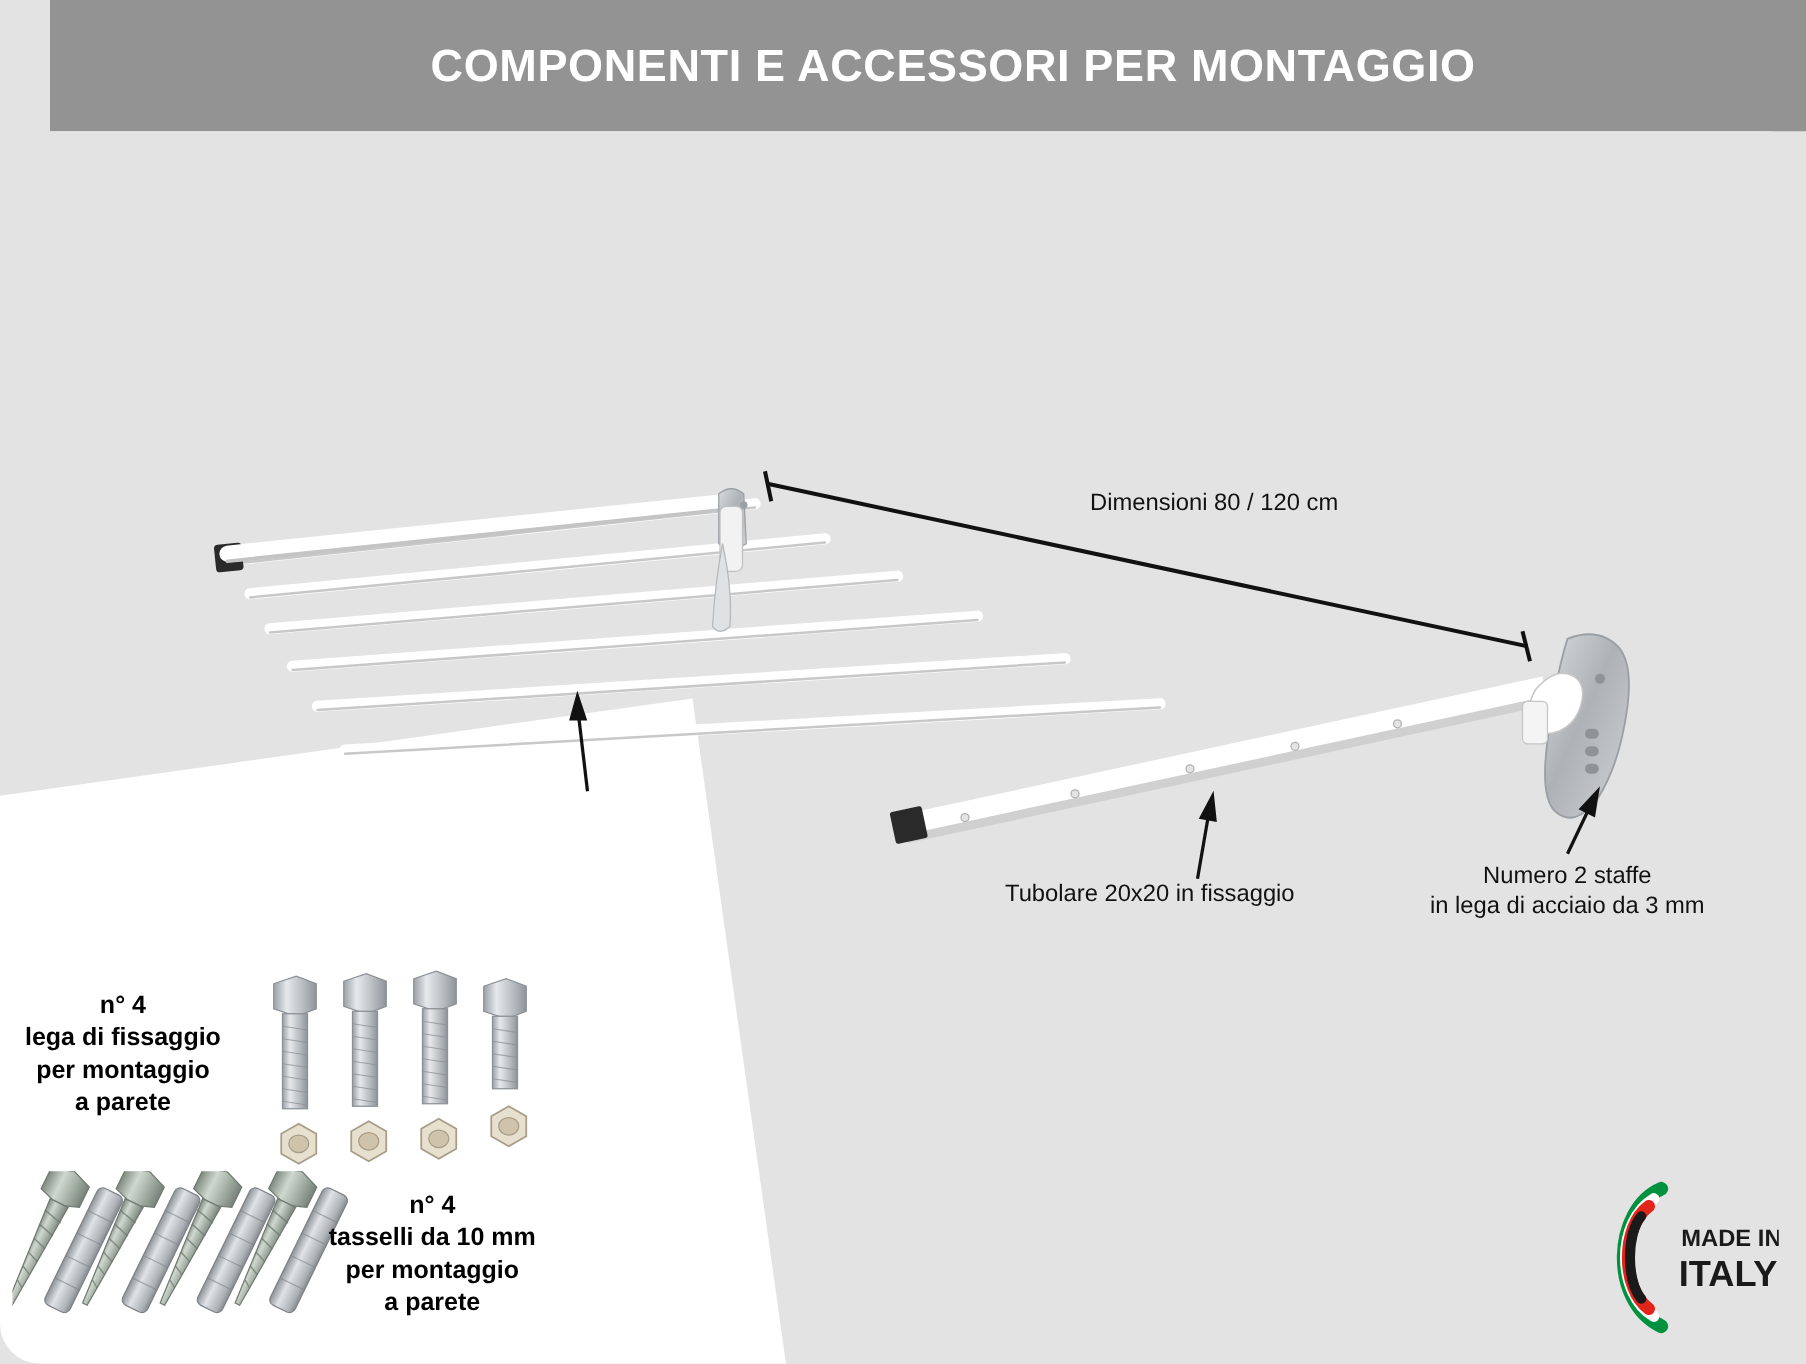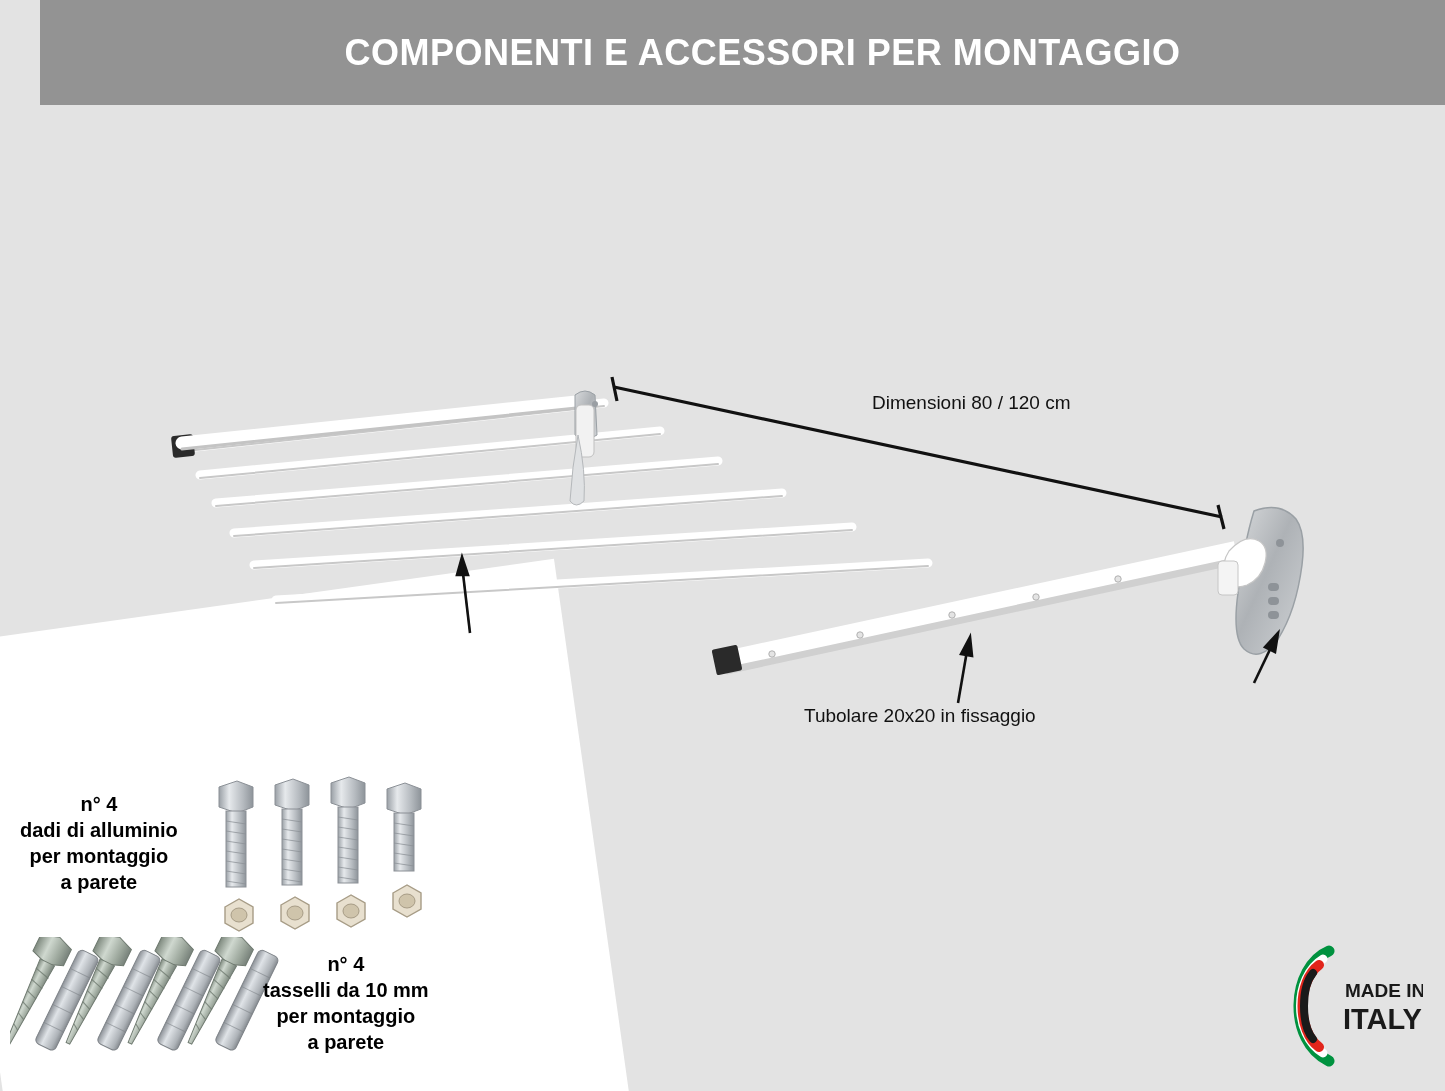--- a/index.html
+++ b/index.html
@@ -21,20 +21,21 @@
     font-size:36px;
     font-weight:bold;
     letter-spacing:0.5px;
     text-align:center;
   }
   
   .stage{
     position:absolute;left:0;top:105px;width:1445px;height:986px;
     background:#e3e3e3;
     overflow:hidden;
+    border-radius:32px;
   }
   
   .paper{
     position:absolute;
     left:-60px;top:540px;
     width:620px;height:560px;
     background:#ffffff;
     transform:rotate(-8deg);
     transform-origin:left top;
     box-shadow:0 0 0 0 rgba(0,0,0,0);
@@ -215,20 +216,24 @@
       <line x1="958" y1="598" x2="968" y2="540"></line>
       <polygon points="970,532 961,549 972,551"></polygon>
 
       <line x1="1254" y1="578" x2="1274" y2="536"></line>
       <polygon points="1278,528 1265,542 1275,547"></polygon>
     </g>
   </svg>
 
   <div class="lbl lbl-dim">Dimensioni 80 / 120 cm</div>
   <div class="lbl lbl-tubolare">Tubolare 20x20 in fissaggio</div>
+  <div class="lbl lbl-staffe">
+    <span>Numero 2 staffe</span><br>
+    <span>in lega di acciaio da 3 mm</span>
+  </div>
 
   <svg style="position:absolute;left:205px;top:670px;width:250px;height:260px" viewBox="0 0 250 260">
     <g>
 
       <g transform="translate(10,6)">
         <polygon points="4,6 22,0 38,6 38,26 22,32 4,26" fill="url(#boltG)" stroke="#8b9096" stroke-width="1"></polygon>
         <rect x="11" y="30" width="20" height="76" fill="url(#boltG)" stroke="#8b9096" stroke-width="1"></rect>
         <g stroke="#8b9096" stroke-width="1" opacity="0.75">
           <line x1="11" y1="40" x2="31" y2="43"></line>
             <line x1="11" y1="50" x2="31" y2="53"></line>
@@ -296,21 +301,21 @@
         <g transform="translate(182,108)">
           <polygon points="6,10 20,2 34,10 34,26 20,34 6,26" fill="#e8e0cf" stroke="#a79c86" stroke-width="1.4"></polygon>
           <ellipse cx="20" cy="18" rx="8" ry="7" fill="#cfc4ab" stroke="#a79c86" stroke-width="1"></ellipse>
         </g>
       </g>
     </g>
   </svg>
 
   <div class="cap cap-dadi">
     <span>n° 4</span><br>
-    <span>dadi  di alluminio</span><br>
+    <span>lega  di fissaggio</span><br>
     <span>per montaggio</span><br>
     <span>a parete</span>
   </div>
 
   <svg style="position:absolute;left:10px;top:832px;width:270px;height:160px" viewBox="0 0 270 160">
     <g>
 
       <g transform="rotate(26 40 20)">
         <polygon points="22,4 40,-2 56,4 56,22 40,28 22,22" fill="url(#screwG)" stroke="#6f7a70" stroke-width="1"></polygon>
         <path d="M32,26 L48,26 L42,116 L38,116 Z" fill="url(#screwG)" stroke="#6f7a70" stroke-width="1"></path>

